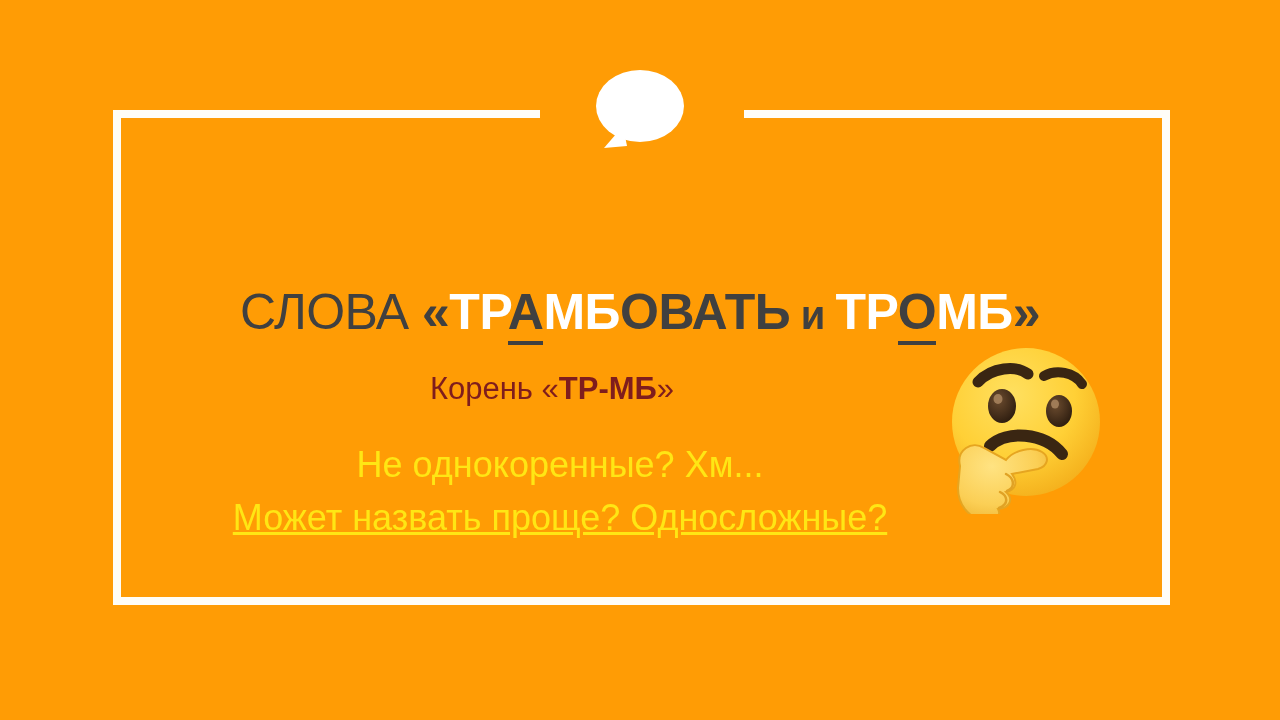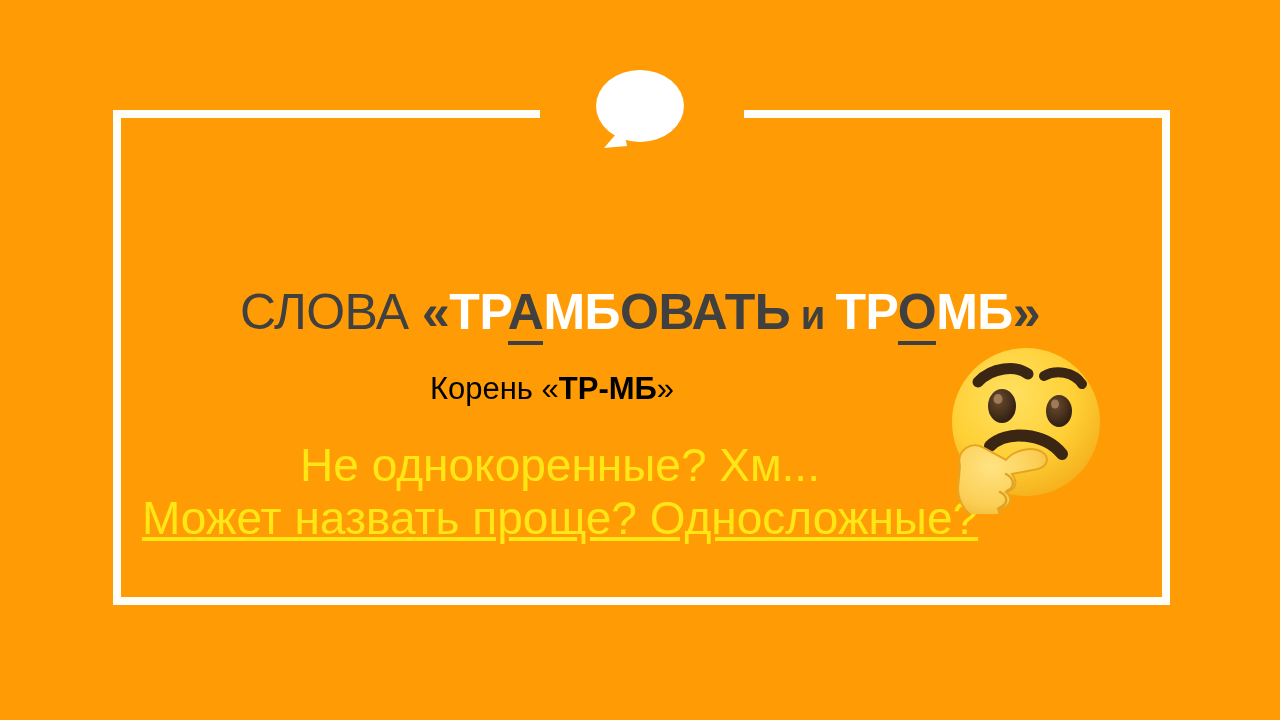--- a/index.html
+++ b/index.html
@@ -120,31 +120,31 @@
 
   .subtitle {
     position: absolute;
     left: 0;
     top: 370px;
     width: 1104px;
     text-align: center;
     font-size: 31px;
     line-height: 38px;
     white-space: nowrap;
-    color: #000000;
+    color: #7f1d1d;
     font-weight: 400;
   }
   .subtitle .b { font-weight: 700; }
 
   .note {
     position: absolute;
     left: 0;
     width: 1120px;
     text-align: center;
-    font-size: 46px;
+    font-size: 36px;
     line-height: 42px;
     white-space: nowrap;
     color: #FFE614;
     font-weight: 400;
   }
   .note-1 { top: 444px; }
   .note-2 { top: 497px; text-decoration: underline; }
 
   
   .emoji {

